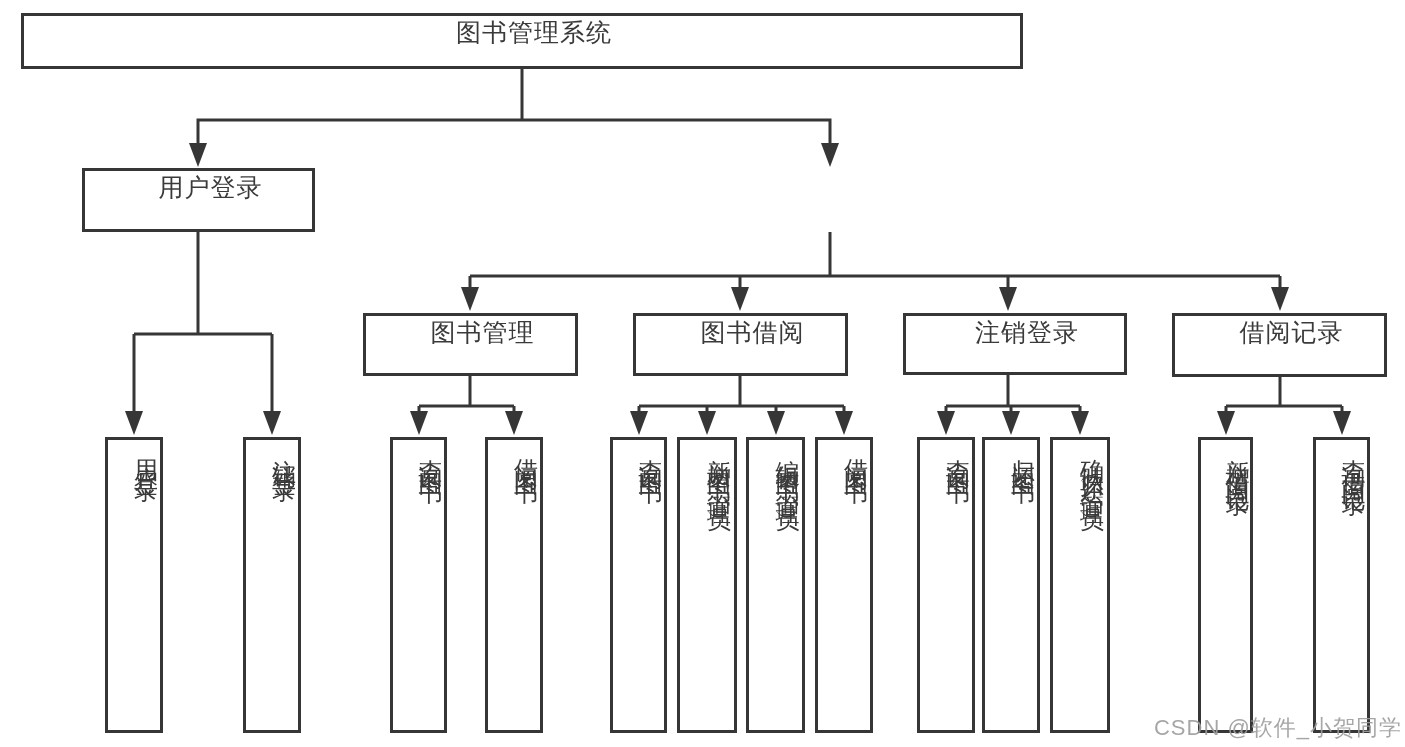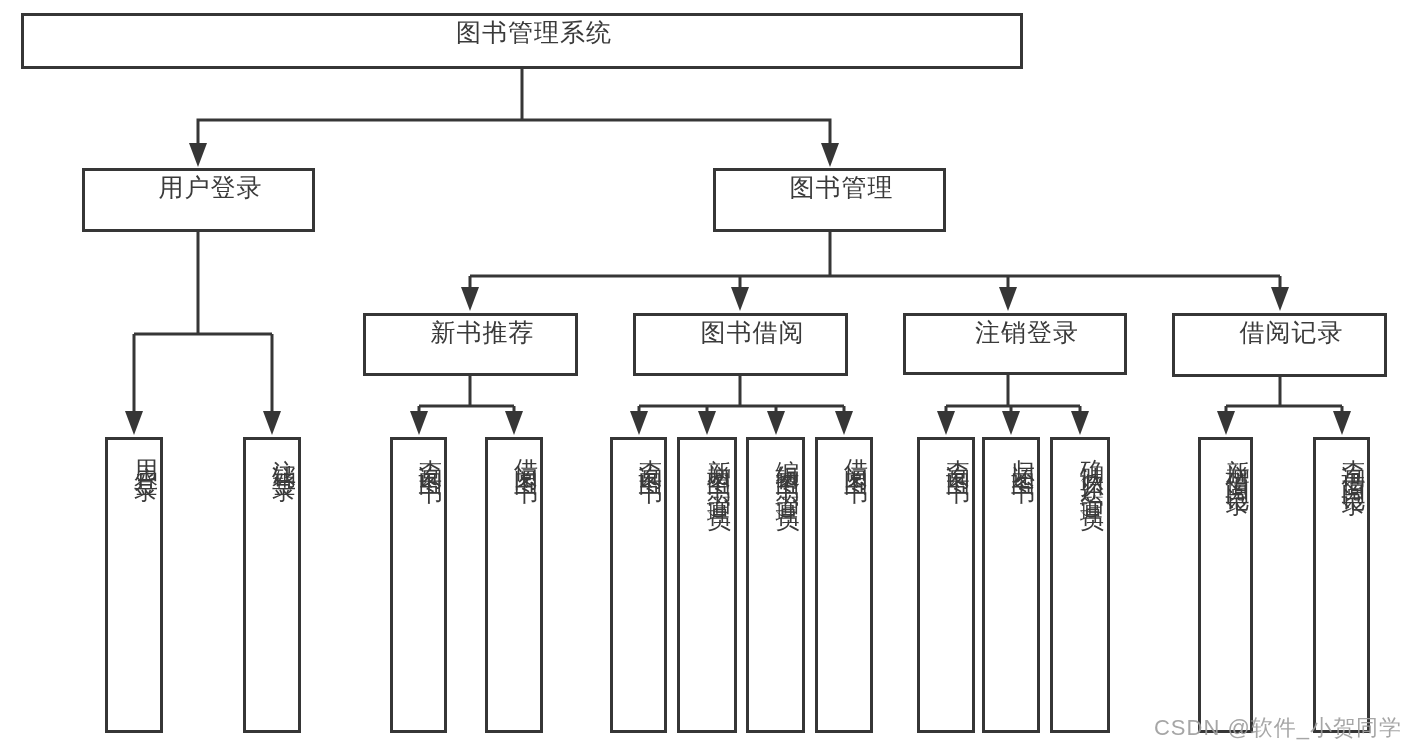--- a/index.html
+++ b/index.html
@@ -99,26 +99,23 @@
     </g>
   </svg>
 
   <div class="node hbox" style="left:21px; top:13px; width:1002px; height:56px;">
     <span>图书管理系统</span>
   </div>
 
   <div class="node hbox" style="left:82px; top:168px; width:233px; height:64px;">
     <span>用户登录</span>
   </div>
-  <div class="node hbox" style="left:713px; top:168px; width:233px; height:64px;">
-    <span>图书管理</span>
-  </div>
 
   <div class="node hbox" style="left:363px; top:313px; width:215px; height:63px;">
-    <span>新书推荐</span>
+    <span>图书管理</span>
   </div>
   <div class="node hbox" style="left:633px; top:313px; width:215px; height:63px;">
     <span>图书借阅</span>
   </div>
   <div class="node hbox" style="left:903px; top:313px; width:224px; height:62px;">
     <span>注销登录</span>
   </div>
   <div class="node hbox" style="left:1172px; top:313px; width:215px; height:64px;">
     <span>借阅记录</span>
   </div>

